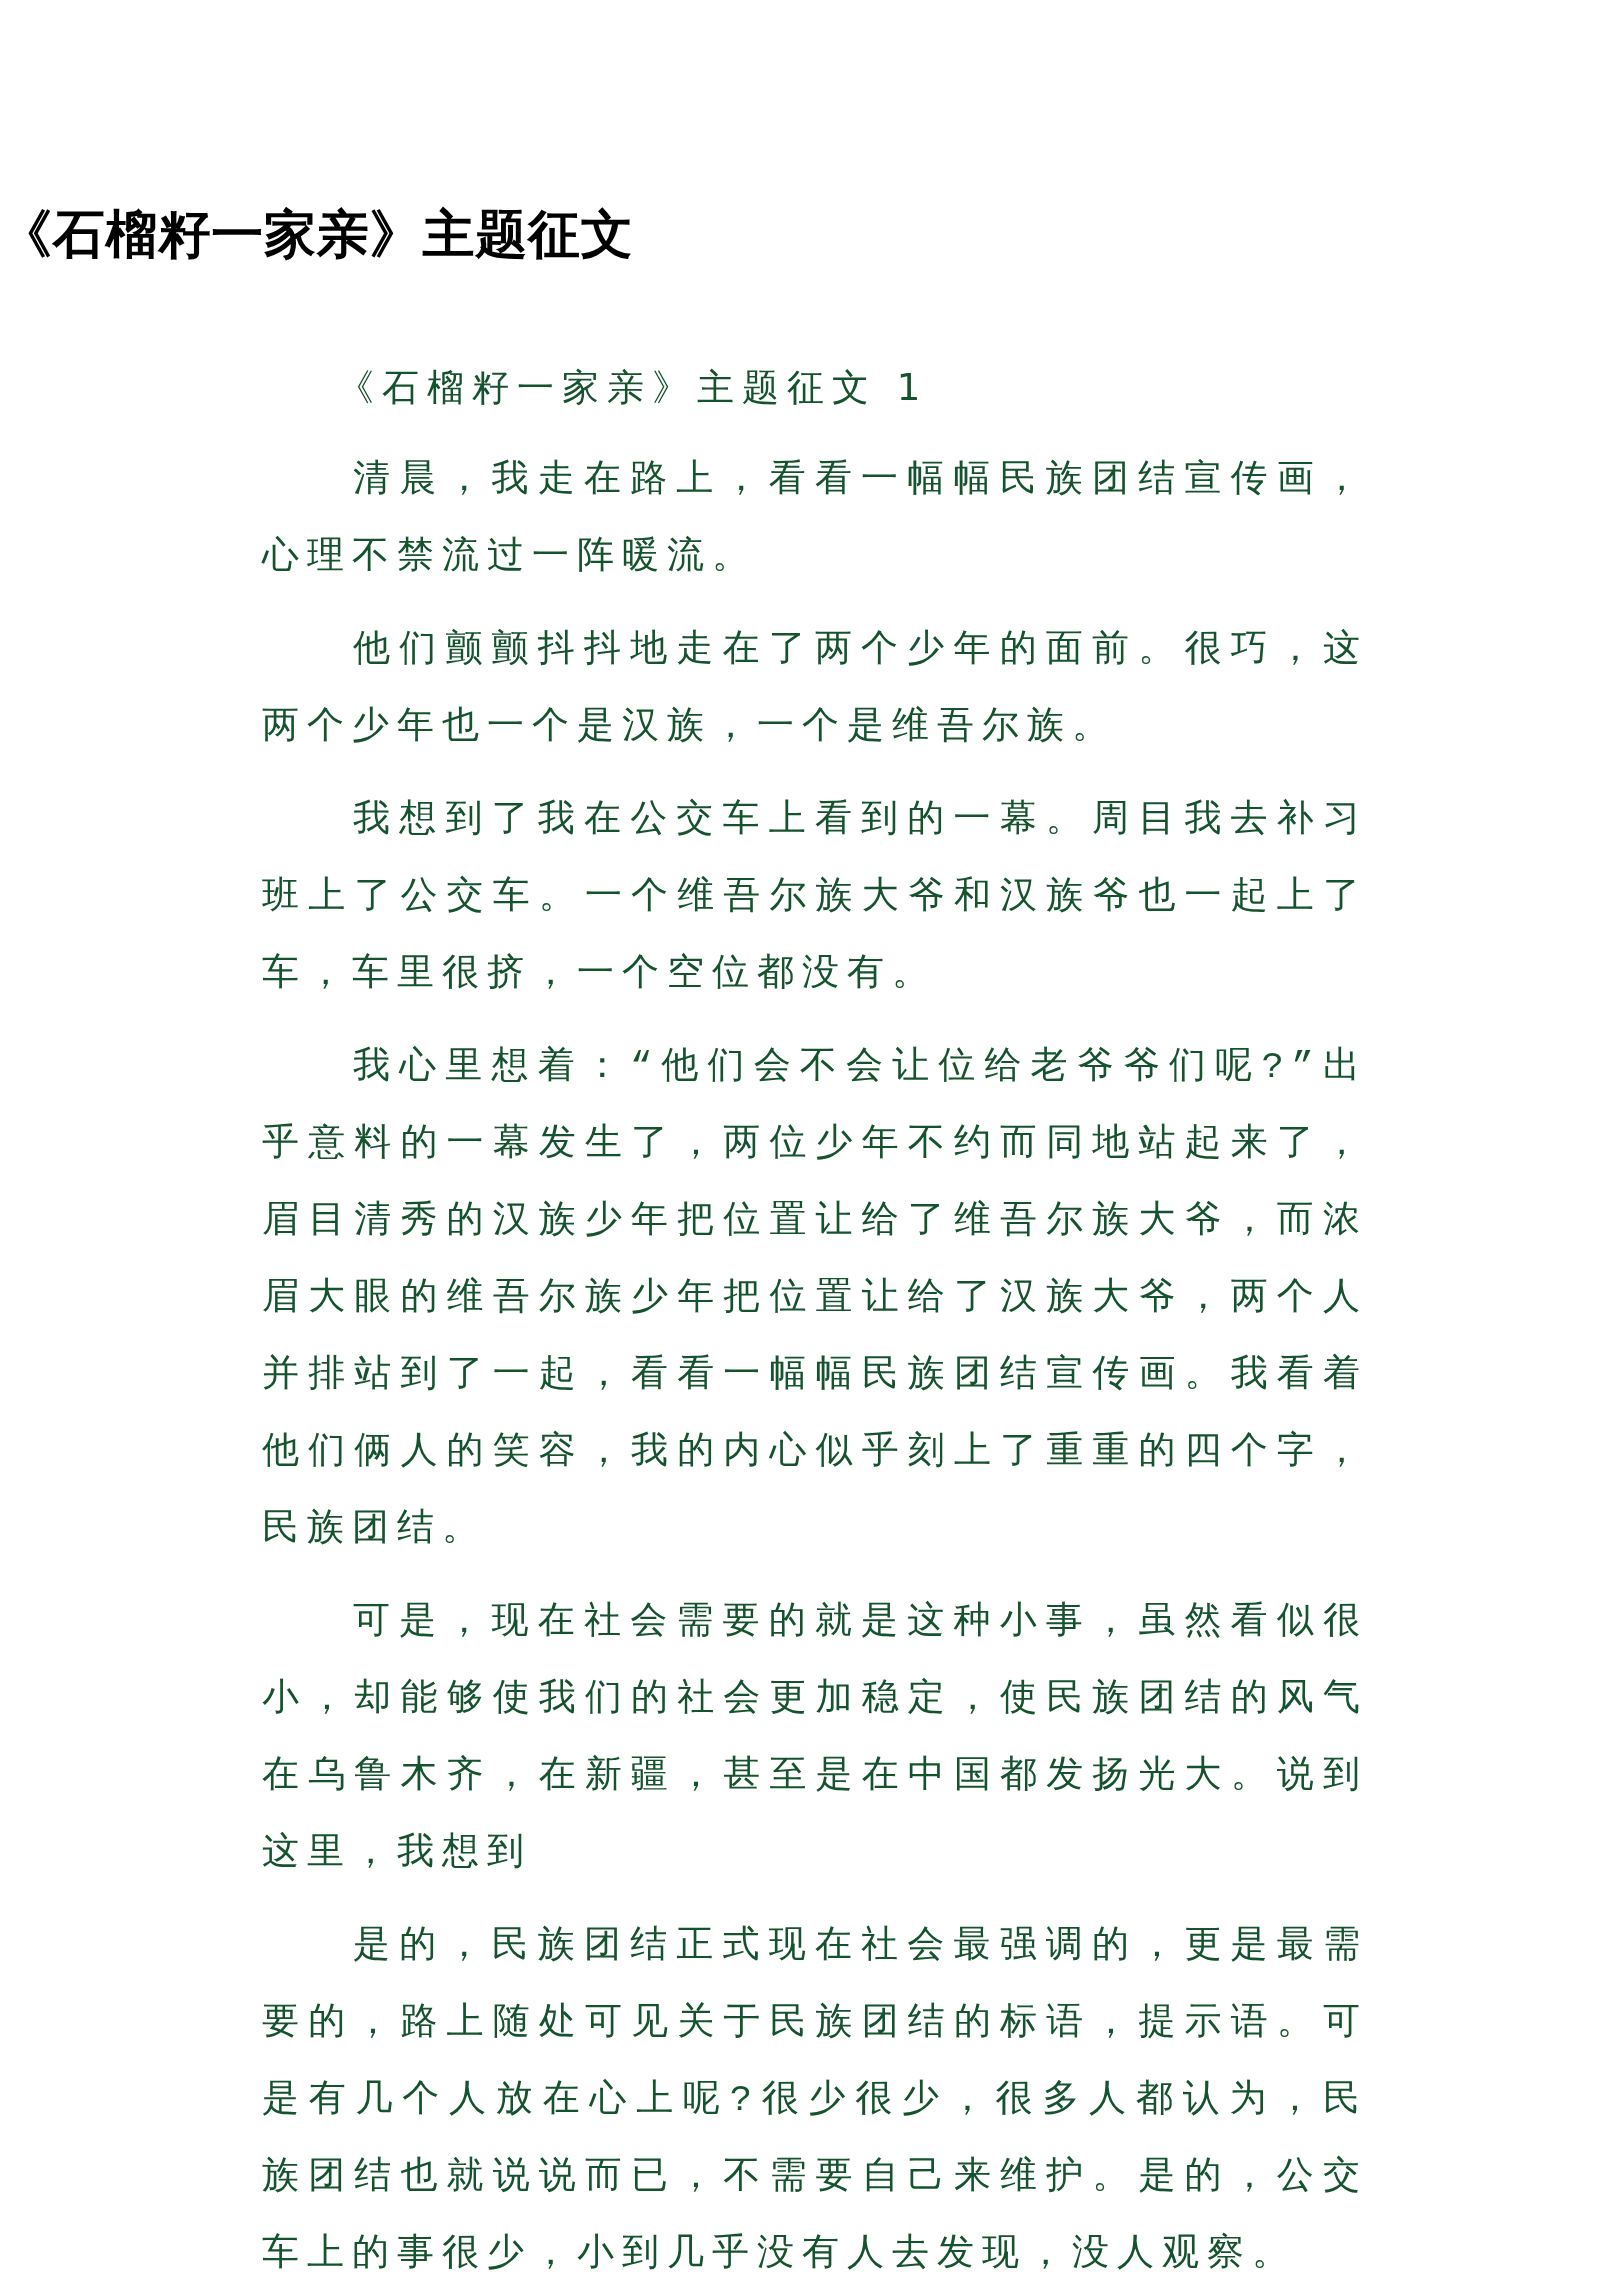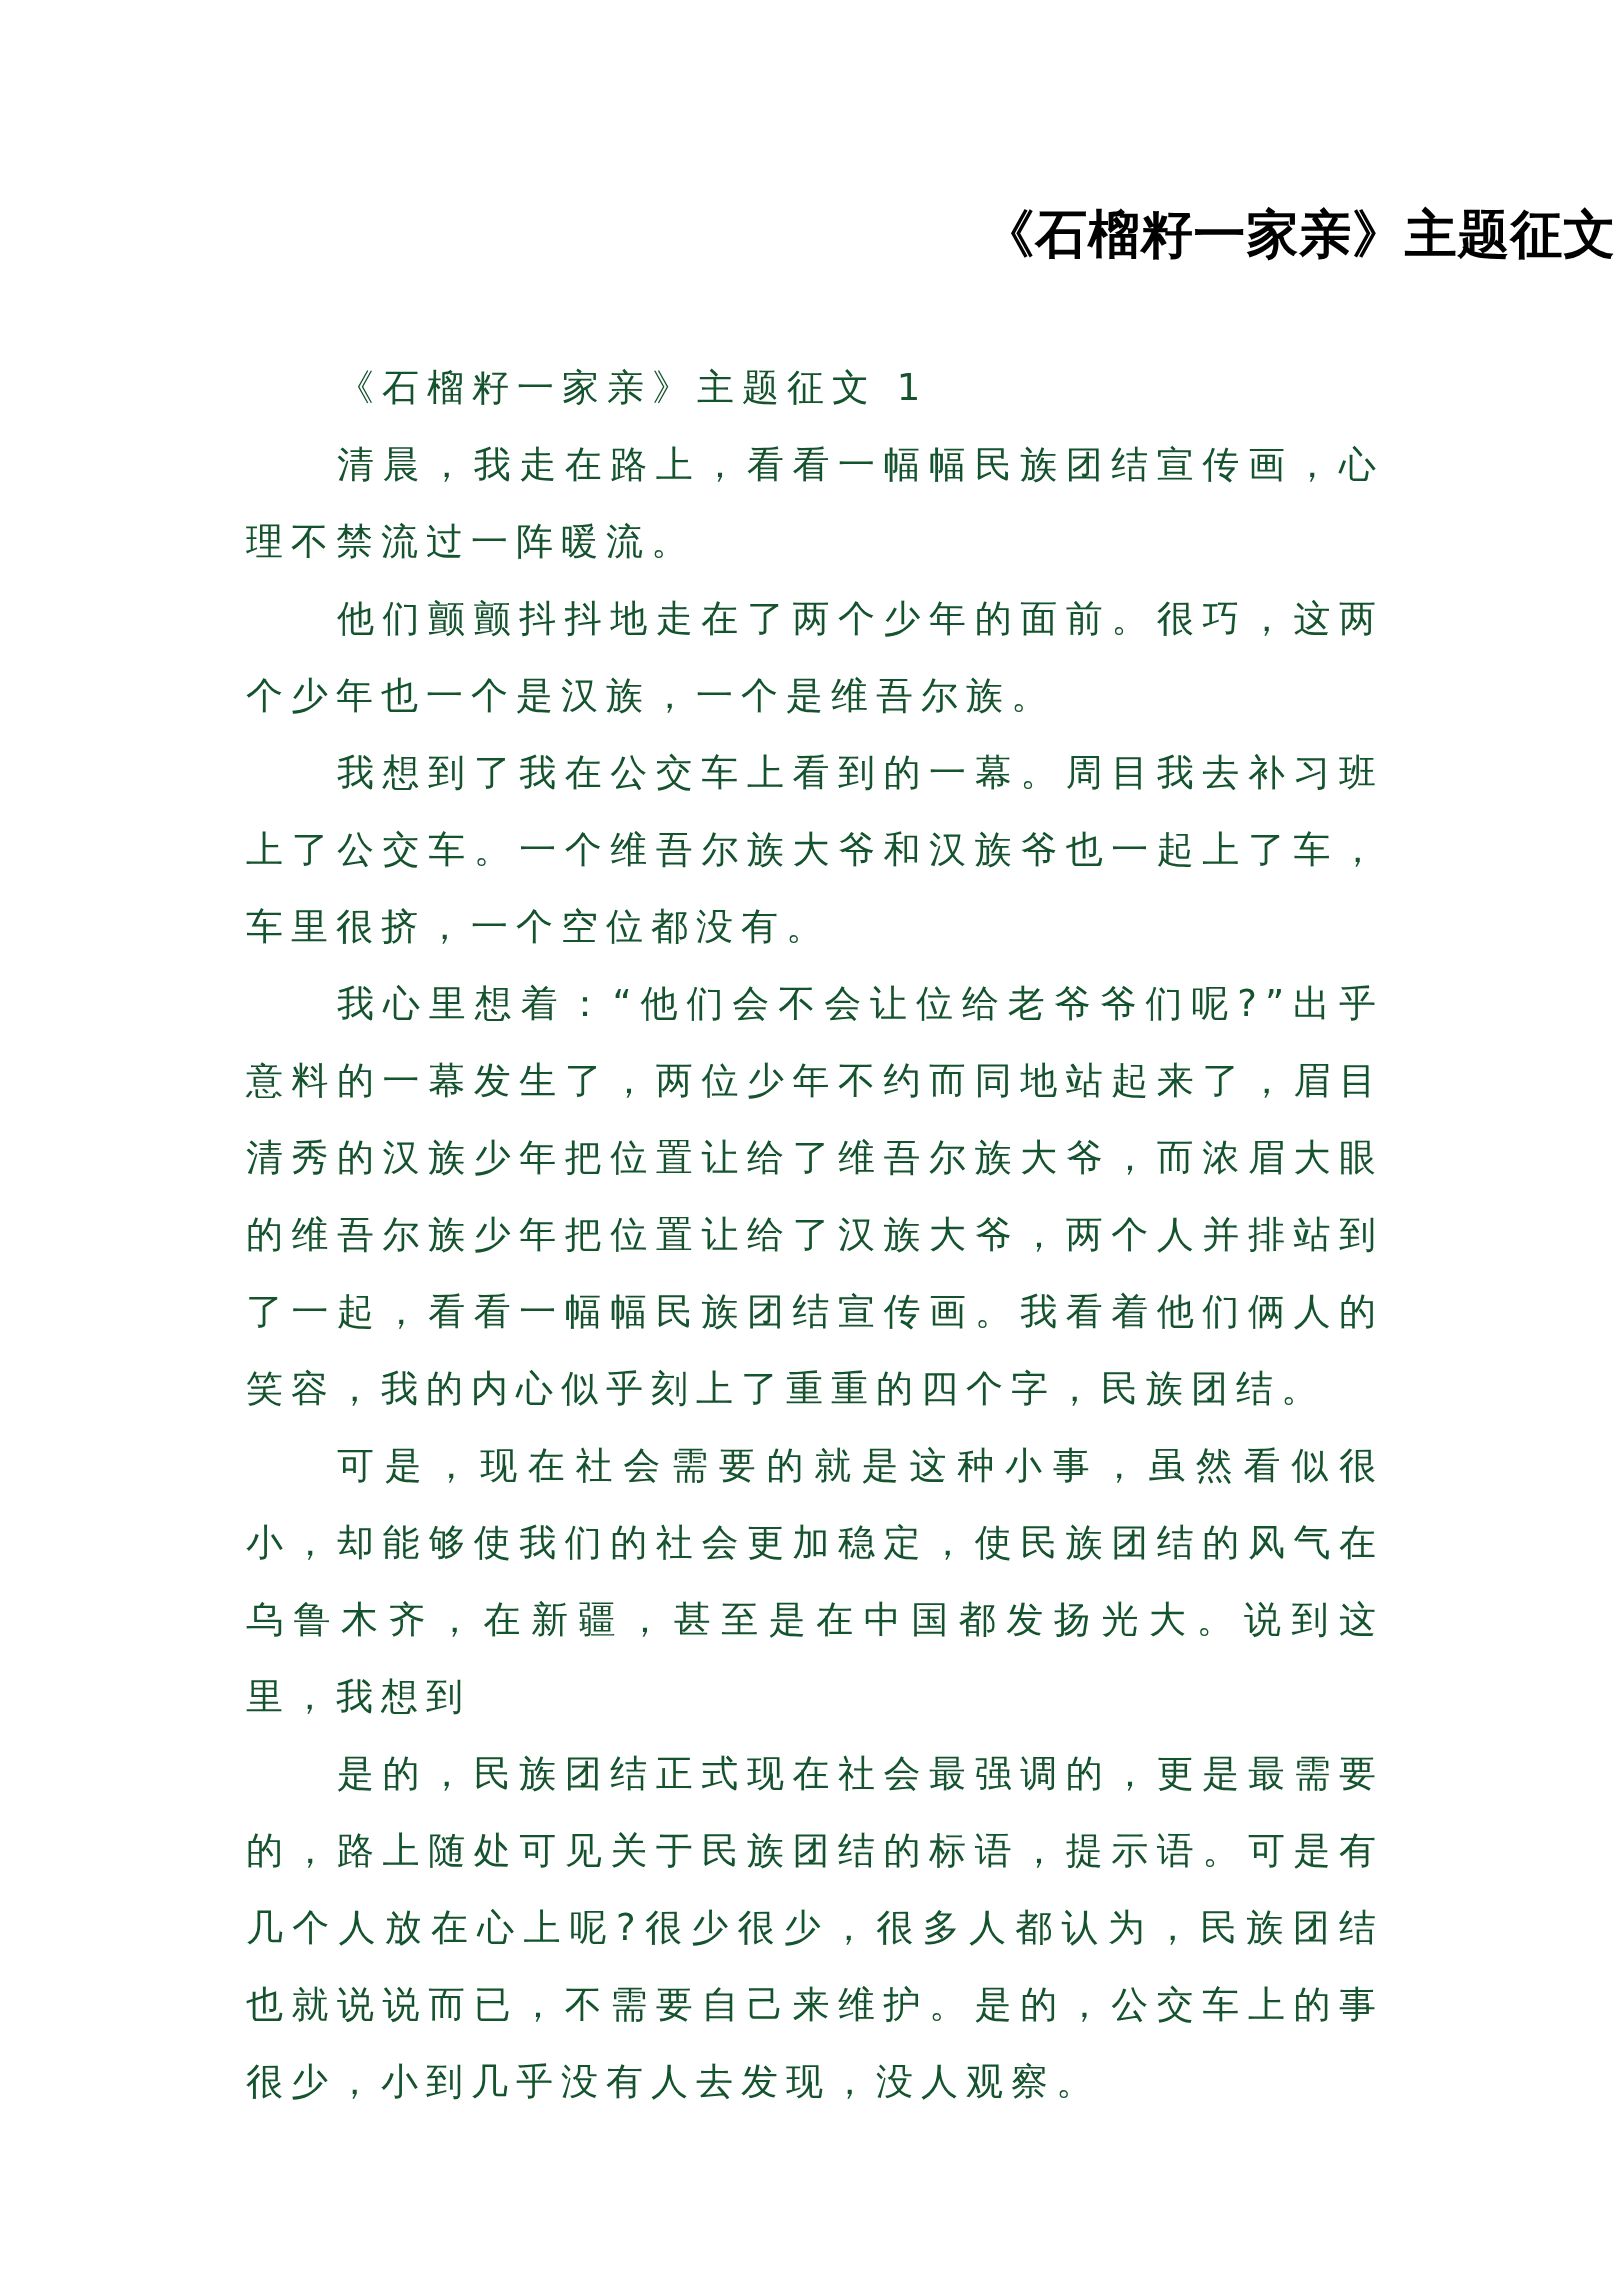--- a/index.html
+++ b/index.html
@@ -20,46 +20,47 @@
       top: 0;
       width: 1616px;
       height: 2284px;
       background: #ffffff;
     }
     .doc-title {
       position: absolute;
       left: 0;
       top: 200px;
       width: 1616px;
-      text-align: right;
+      text-align: left;
       font-family: "DejaVu Serif", "Liberation Serif", serif;
       font-weight: bold;
       font-size: 52px;
       line-height: 67px;
       letter-spacing: 0.8px;
       margin: 0;
       color: #000000;
     }
     .body {
       position: absolute;
       left: 246px;
       top: 349px;
       width: 1138px;
       font-family: "DejaVu Sans", "Liberation Sans", sans-serif;
       font-size: 37px;
       line-height: 77px;
       letter-spacing: 8px;
       color: #14532d;
     }
     .para {
-      margin: 0;
+      margin: 16px;
       text-indent: 91px;
       text-align: justify;
       text-justify: inter-character;
       word-break: break-all;
+      font-family: Liberation Mono, monospace;
     }
     .subtitle {
       margin: 0;
       text-indent: 91px;
       white-space: nowrap;
     }
   </style>
 </head>
 <body>
 

